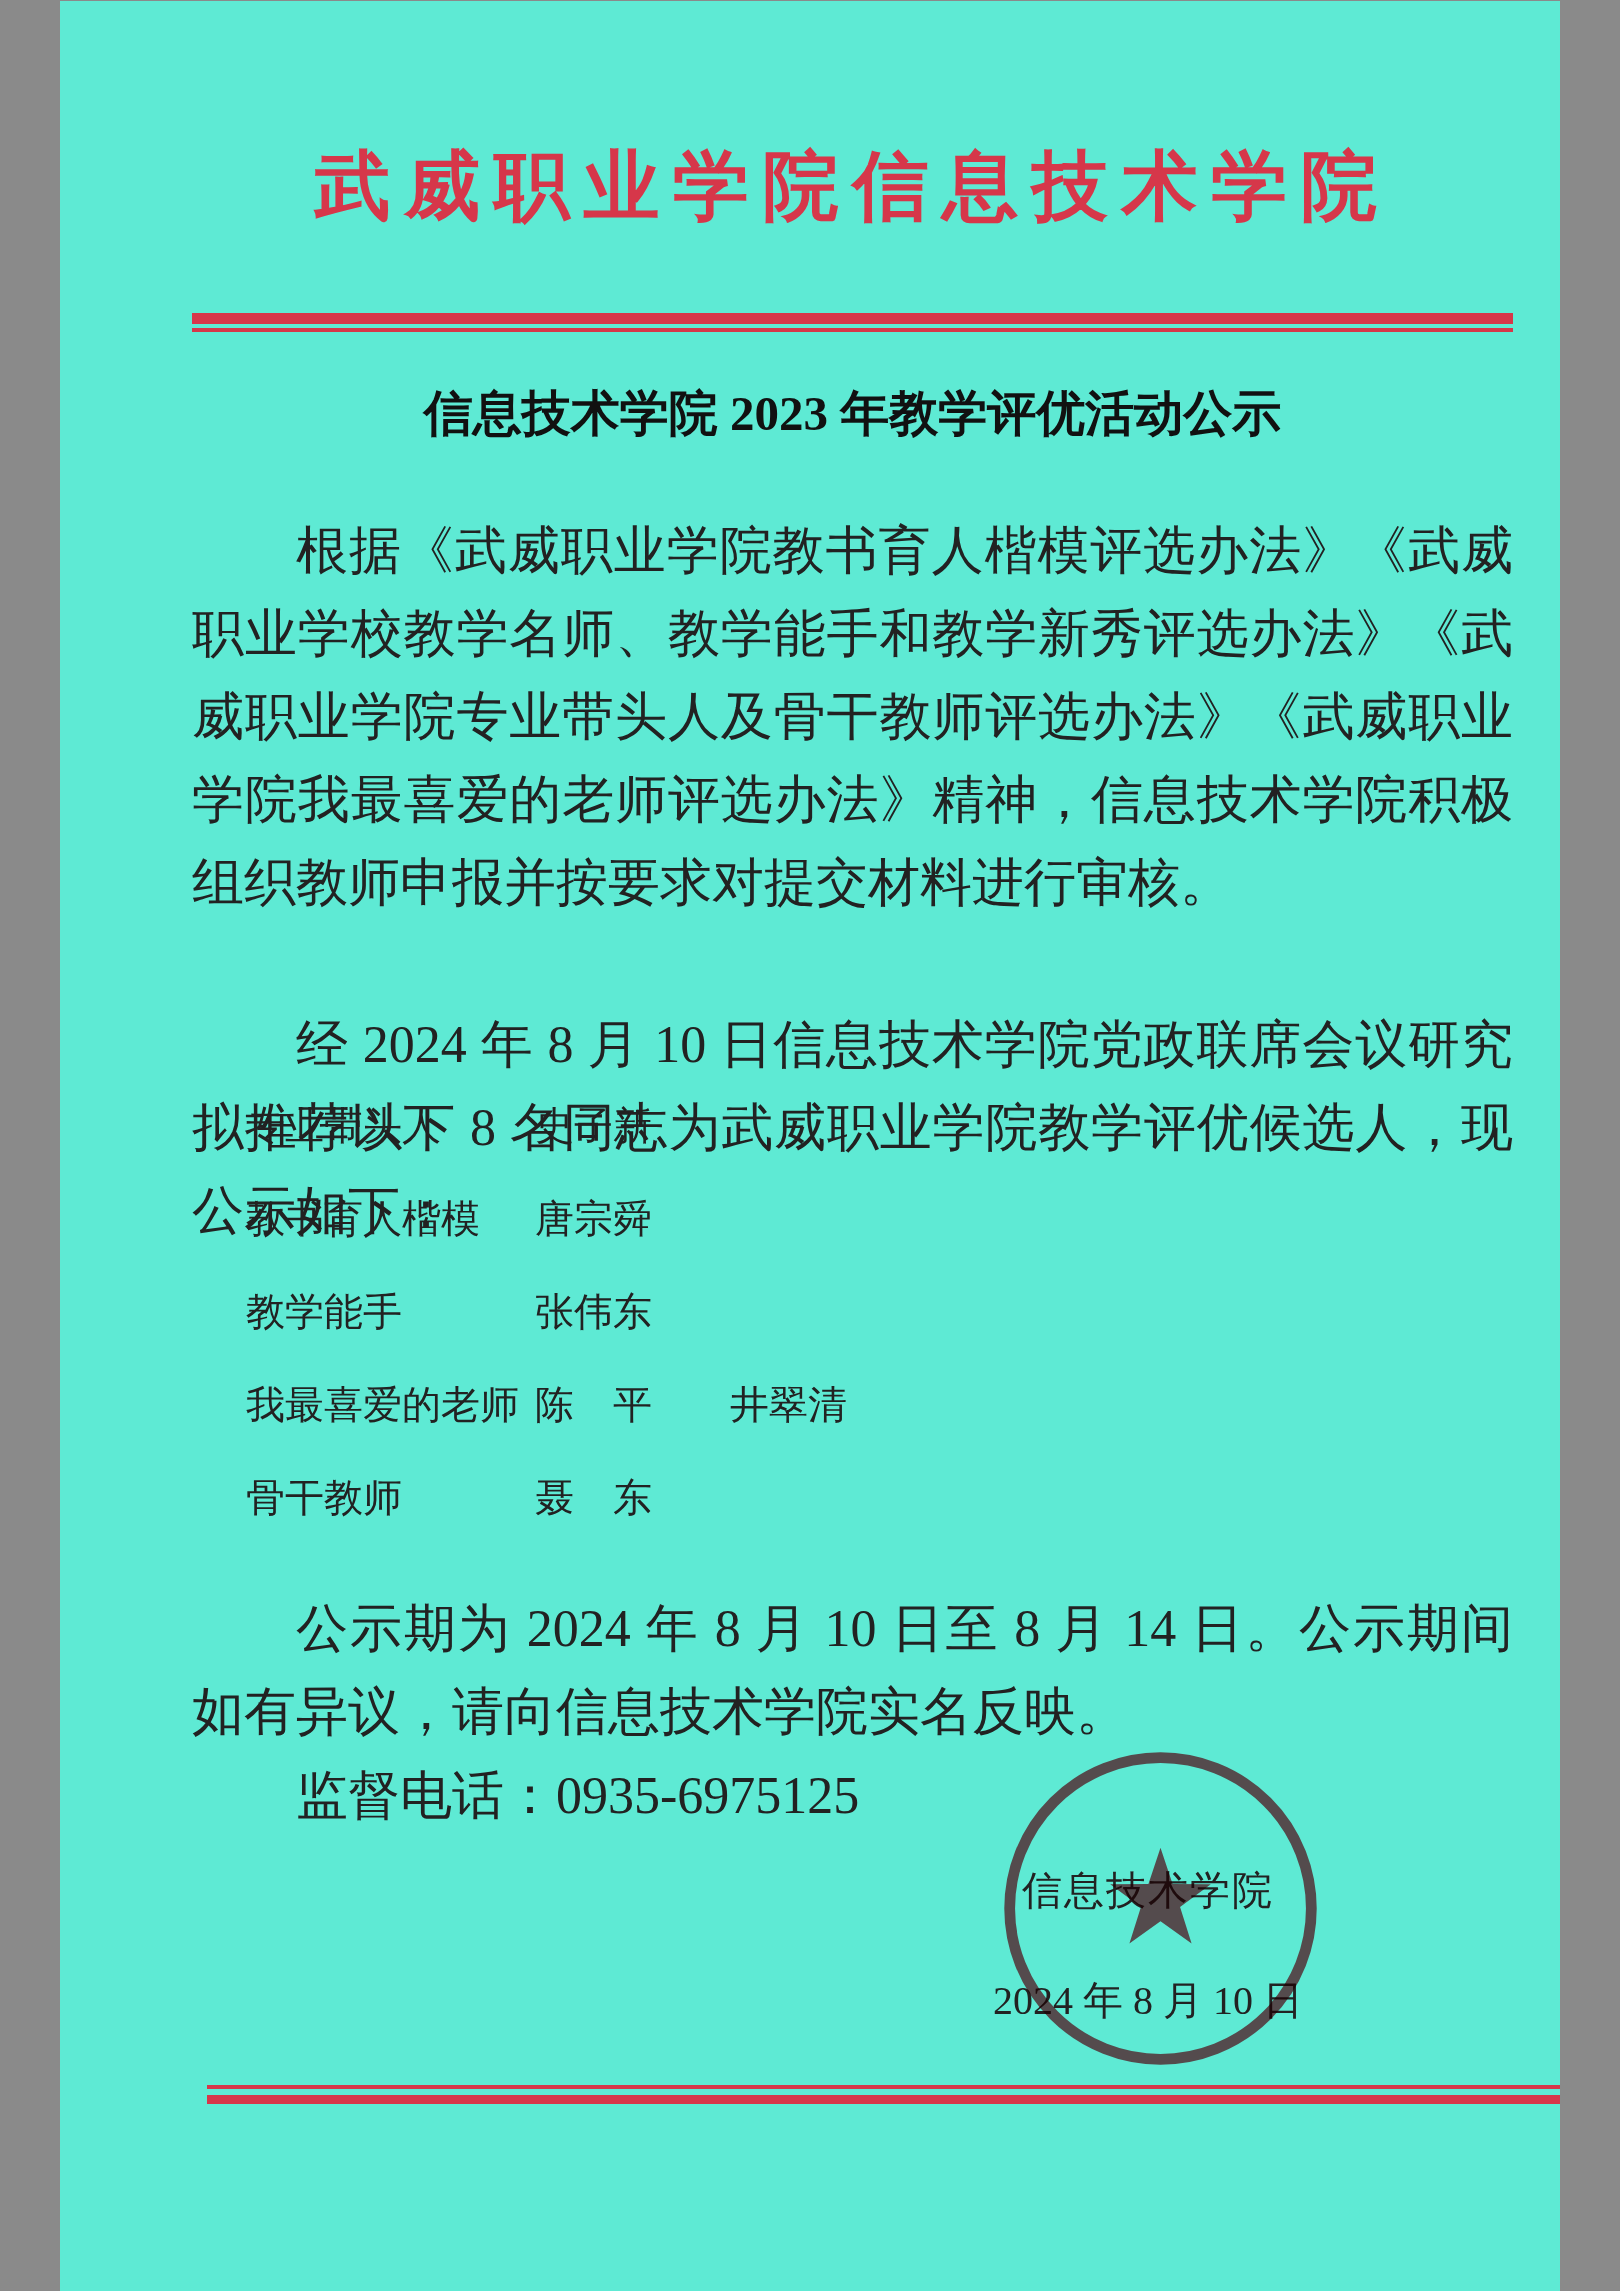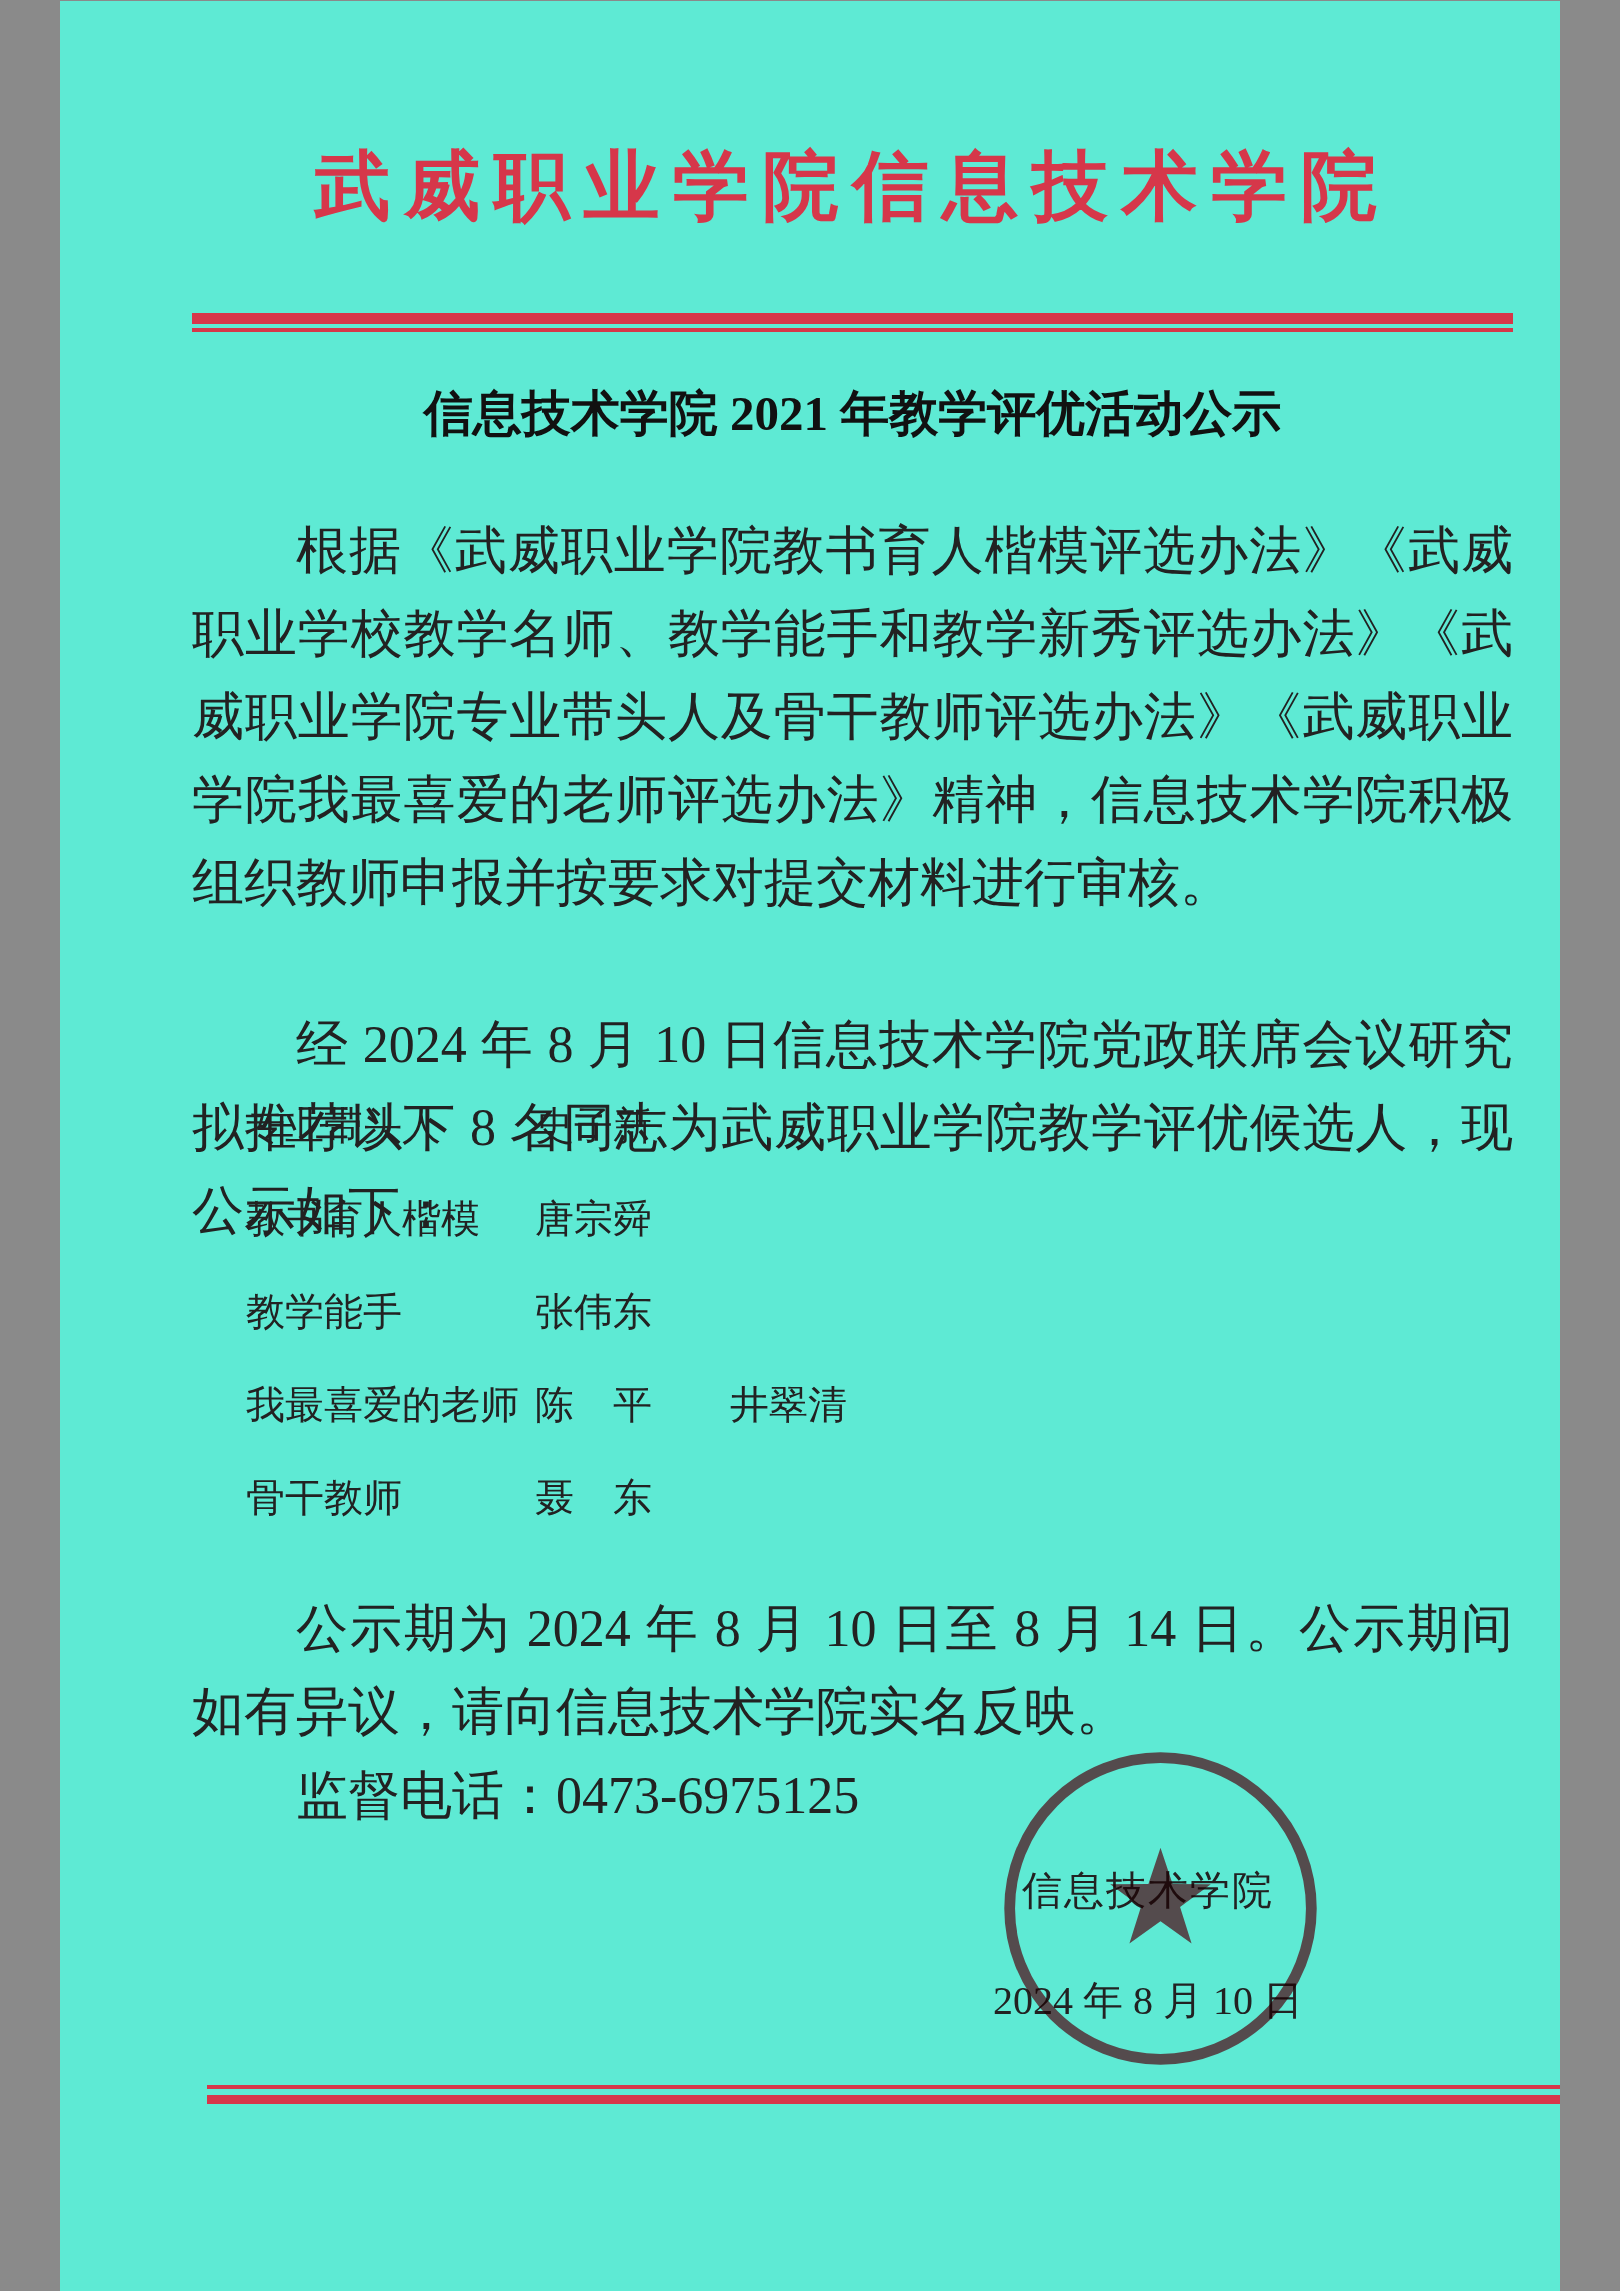--- a/index.html
+++ b/index.html
@@ -77,21 +77,21 @@
 <div class="page">
 
   <div class="org-header">武威职业学院信息技术学院</div>
 
   <div class="header-rule">
     <div class="thick"></div>
     <div class="gap"></div>
     <div class="thin"></div>
   </div>
 
-  <h1 class="doc-title">信息技术学院 2021 年教学评优活动公示</h1>
+  <h1 class="doc-title">信息技术学院 2023 年教学评优活动公示</h1>
 
   <p class="body-para p1">根据《武威职业学院教书育人楷模评选办法》《武威职业学校教学名师、教学能手和教学新秀评选办法》《武威职业学院专业带头人及骨干教师评选办法》《武威职业学院我最喜爱的老师评选办法》精神，信息技术学院积极组织教师申报并按要求对提交材料进行审核。</p>
 
   <p class="body-para p2">经 2024 年 8 月 10 日信息技术学院党政联席会议研究拟推荐以下 8 名同志为武威职业学院教学评优候选人，现公示如下：</p>
 
   <div class="nomination-list">
     <div class="nom-row">
       <span class="nom-cat">专业带头人</span>
       <span class="nom-names">史子新</span>
     </div>
@@ -108,21 +108,21 @@
       <span class="nom-names">陈　平　　井翠清</span>
     </div>
     <div class="nom-row">
       <span class="nom-cat">骨干教师</span>
       <span class="nom-names">聂　东</span>
     </div>
   </div>
 
   <p class="body-para p3">公示期为 2024 年 8 月 10 日至 8 月 14 日。公示期间如有异议，请向信息技术学院实名反映。</p>
 
-  <p class="body-para phone-line">监督电话：0473-6975125</p>
+  <p class="body-para phone-line">监督电话：0935-6975125</p>
 
   <div class="signature">
     <div class="sig-org">信息技术学院</div>
     <div class="sig-date">2024 年 8 月 10 日</div>
   </div>
 
   <svg class="stamp" viewBox="0 0 340 340">
     <circle cx="170" cy="170" r="154" fill="none" stroke-width="11" stroke="#E2454F"></circle>
     <path transform="translate(170 162)" d="M 0,-54 L 12.34,-16.99 L 51.35,-16.69 L 19.97,6.49 L 31.74,43.69
              L 0,21 L -31.74,43.69 L -19.97,6.49 L -51.35,-16.69 L -12.34,-16.99 Z" fill="#E2454F"></path>

